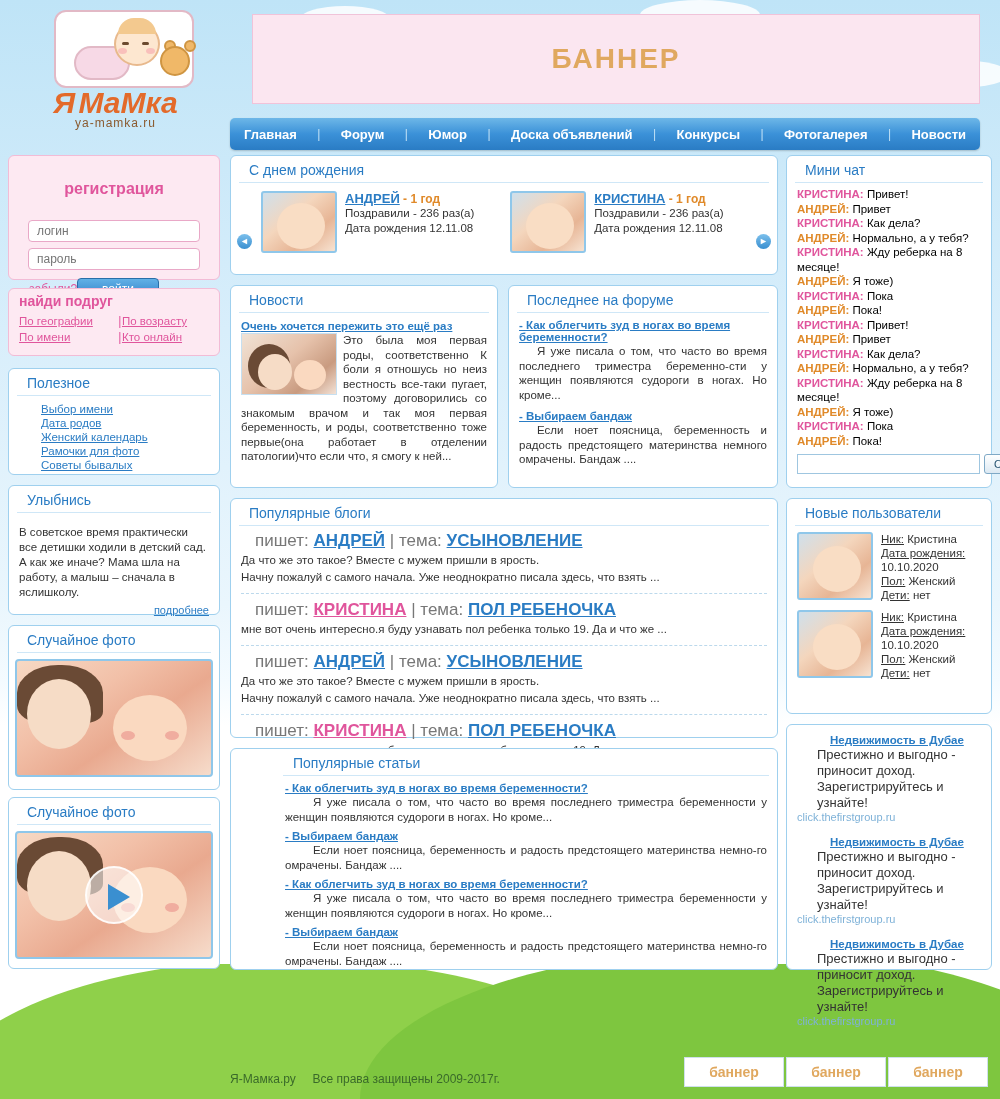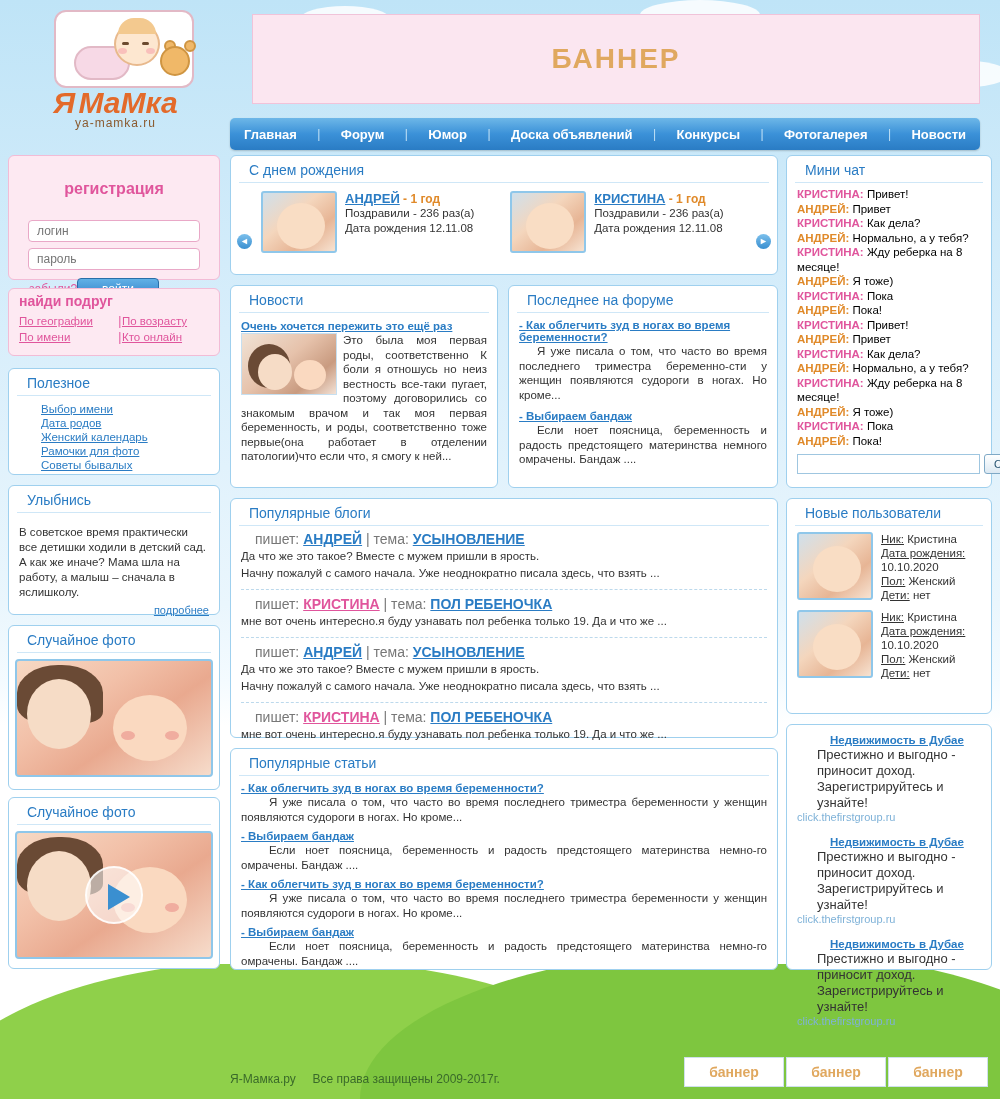--- a/index.html
+++ b/index.html
@@ -110,28 +110,28 @@
   .news-title { color:#2a7cc4; font-size:11.5px; font-weight:bold; margin-bottom:4px; }
   .news-img { float:left; width:96px; height:62px; margin:0 6px 2px 0; border:1px solid #c6dff0;
     background:linear-gradient(140deg,#f0e3d6 0%, #e6c2ab 45%, #c99b80 75%, #f3e2d6 100%); position:relative; overflow:hidden; }
   .news p { margin:0; color:#333; font-size:11.5px; line-height:14.5px; text-align:justify; }
 
   .forum { left:508px; top:285px; width:270px; height:203px; }
   .forum a { color:#2a7cc4; font-size:11.5px; font-weight:bold; display:block; }
   .forum p { margin:1px 0 8px 0; color:#333; font-size:11.5px; line-height:14.5px; text-align:justify; text-indent:18px; }
 
   .blogs { left:230px; top:498px; width:548px; height:240px; }
-  .blog-meta { font-size:14px; color:#777; padding-left:14px; }
+  .blog-meta { font-size:17px; color:#777; padding-left:14px; }
   .blog-meta .nick { color:#e0559c; font-weight:bold; text-decoration:underline; }
   .blog-meta .nick.blue { color:#2a7cc4; }
   .blog-meta .topic { color:#2a7cc4; font-weight:bold; text-decoration:underline; }
   .blog-text { color:#333; font-size:11.5px; line-height:15px; margin:2px 0 0 0; }
   .dashed { border-top:1px dashed #bcd9ec; margin:8px 0 6px 0; }
 
-  .articles { left:230px; top:748px; width:548px; height:222px; }
+  .articles { left:230px; top:748px; width:548px; height:222px;padding-left:44px; }
   .art-h { color:#2a7cc4; font-size:11.5px; font-weight:bold; }
   .art-p { color:#333; font-size:11.5px; line-height:15px; margin:0 0 4px 0; text-indent:28px; text-align:justify; }
 
   
   .chat { left:786px; top:155px; width:206px; height:333px; }
   .chat-line { font-size:11.5px; line-height:14.5px; }
   .chat-line b.k { color:#e0559c; }
   .chat-line b.a { color:#e08a2a; }
   .chat-input { display:flex; gap:4px; margin-top:6px; }
   .chat-input input { flex:1; height:20px; border:1px solid #9fc6e0; background:#fff; }

